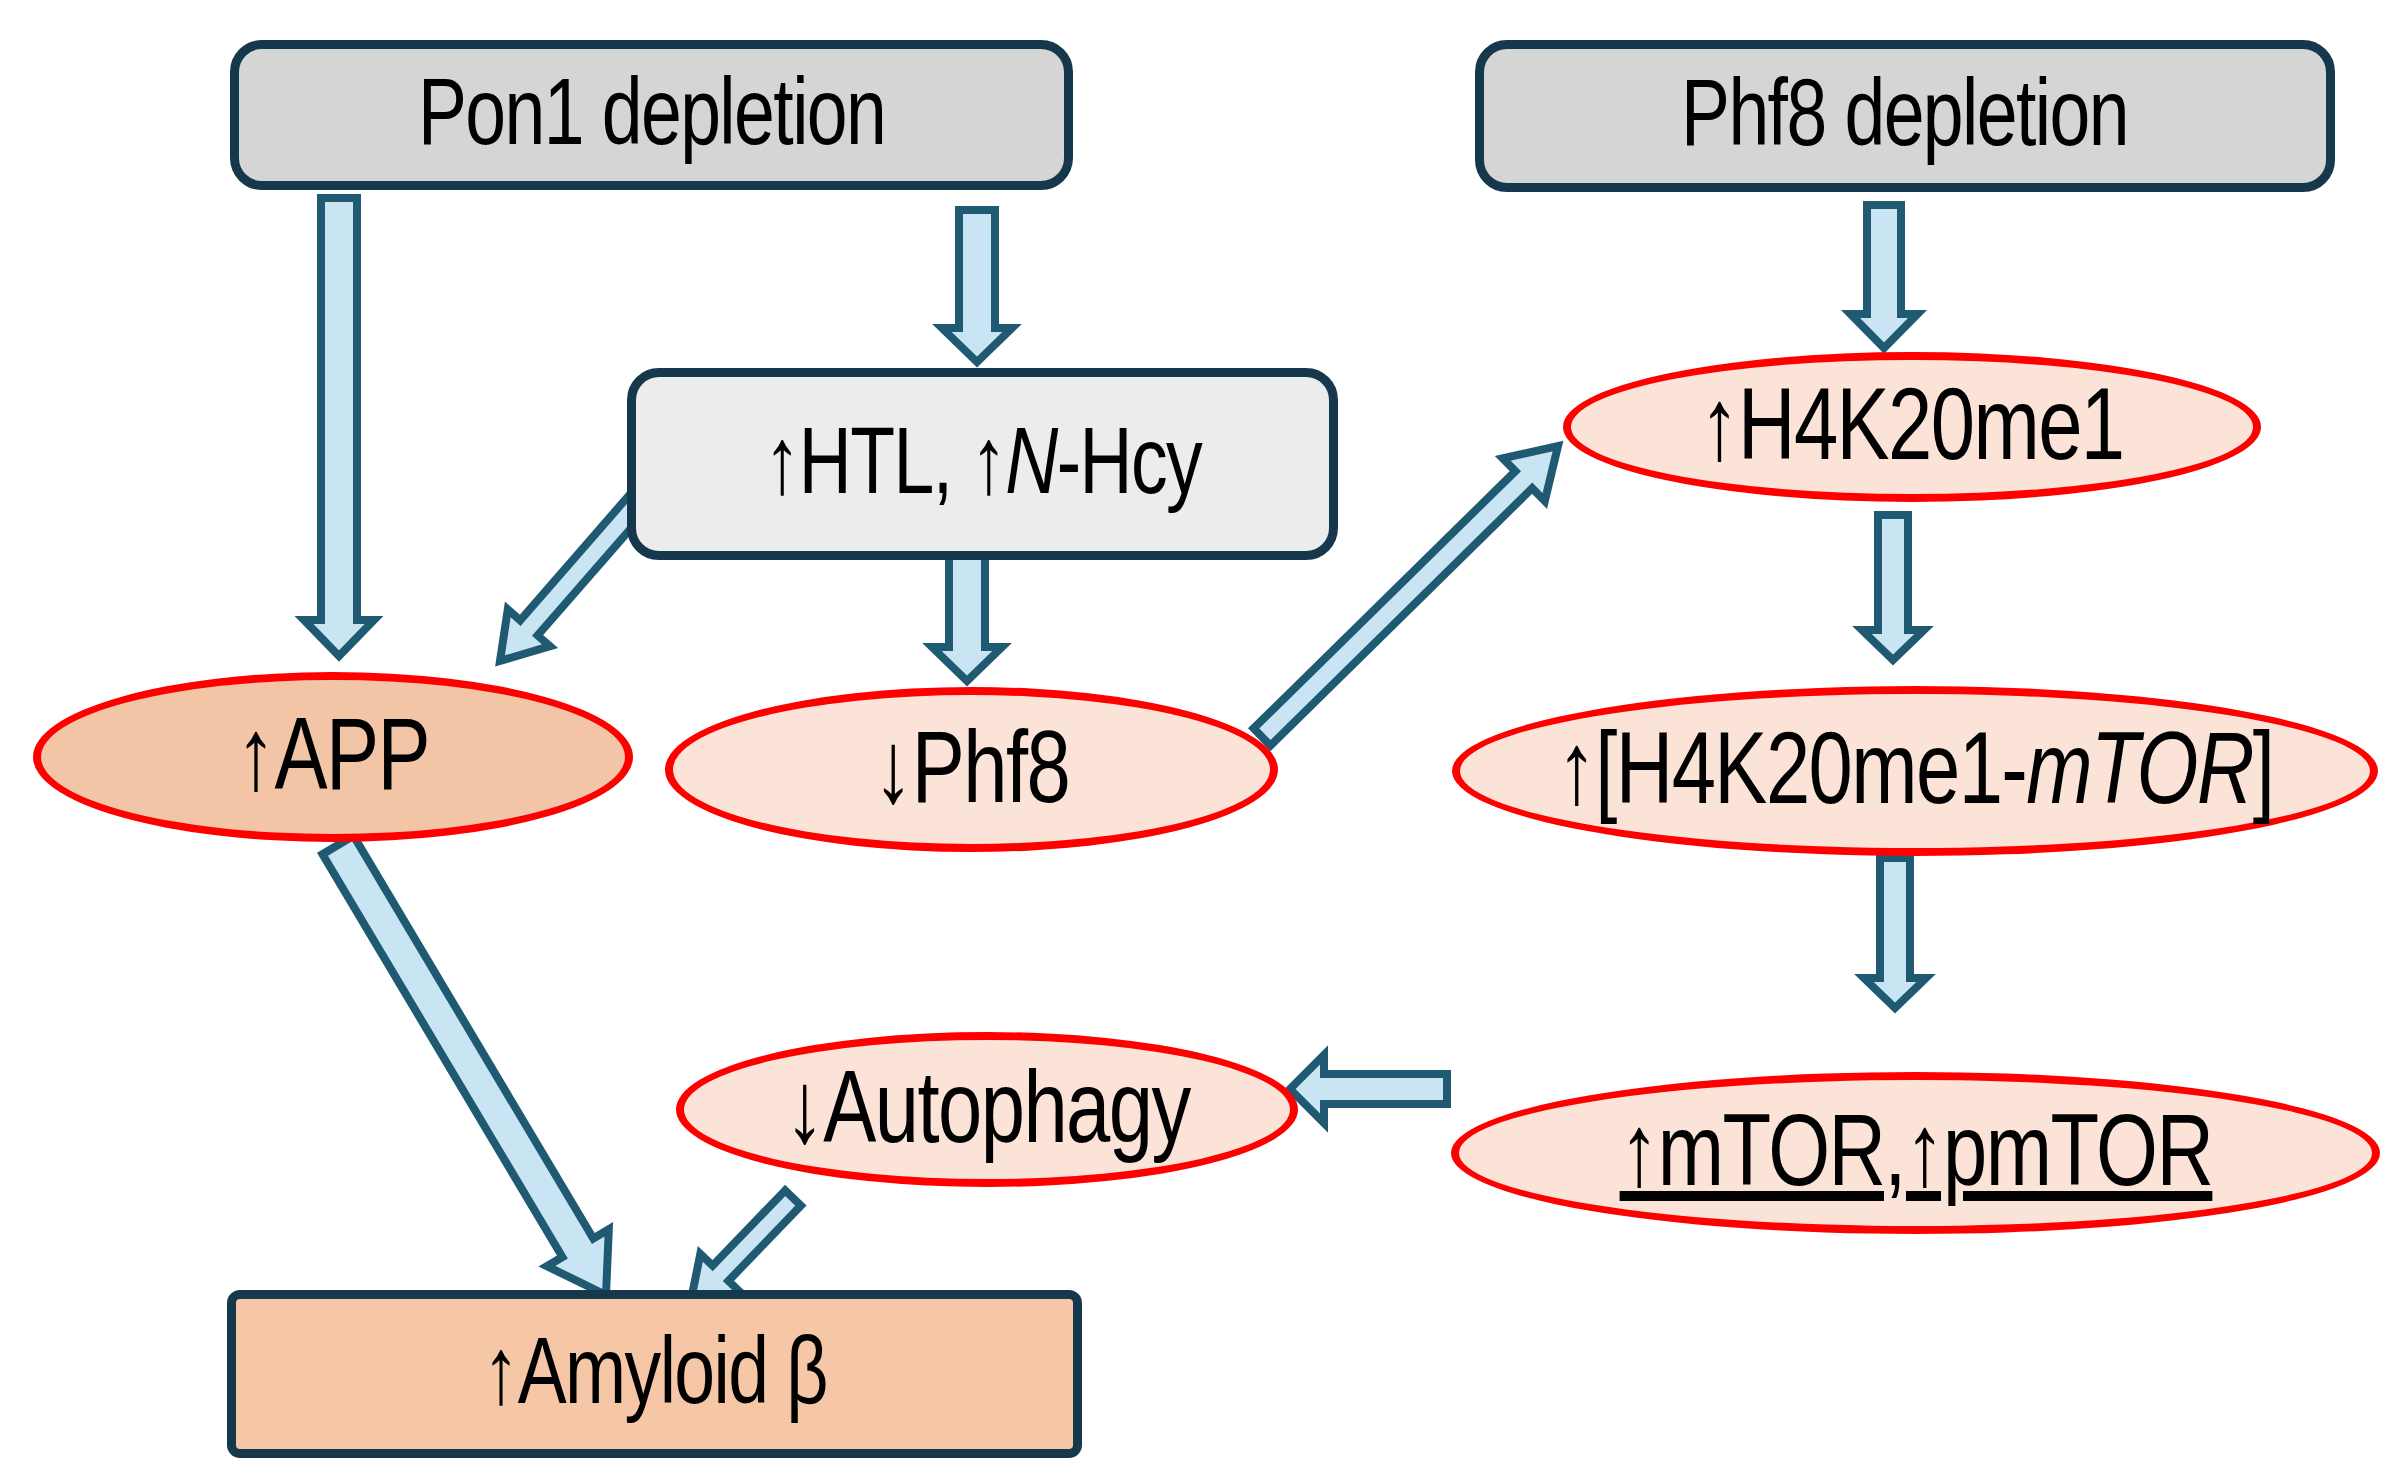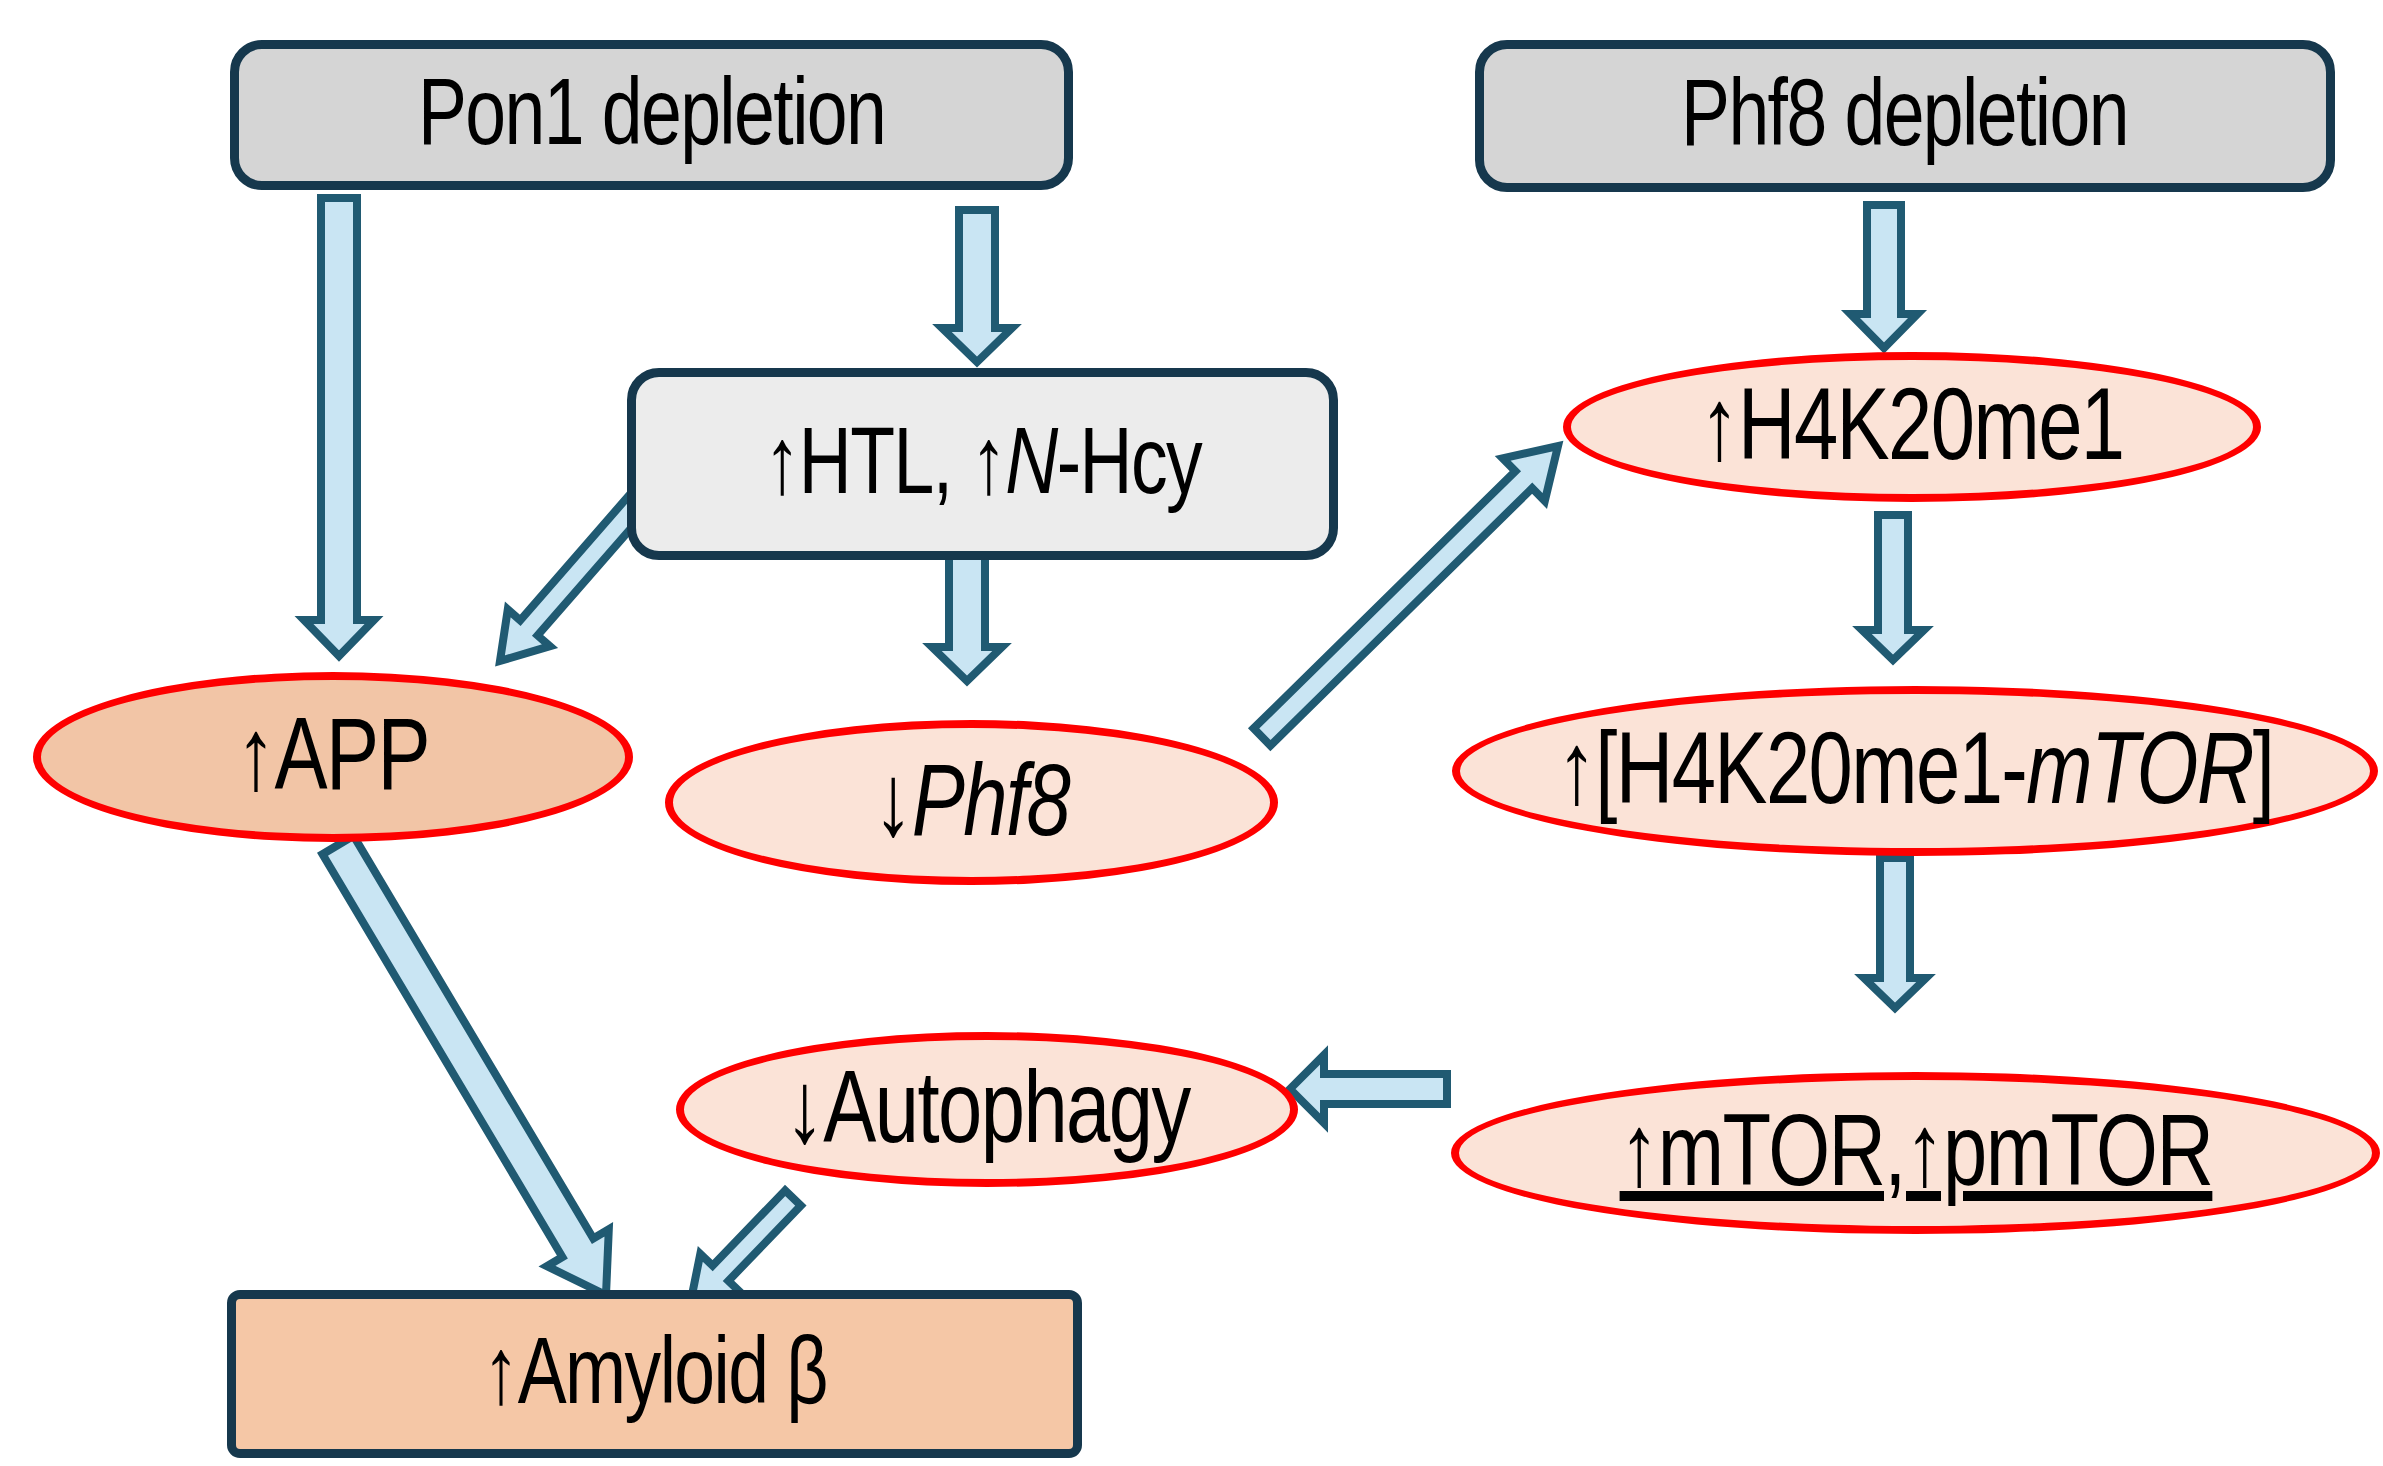--- a/index.html
+++ b/index.html
@@ -91,21 +91,21 @@
   </div>
 
   <div class="node ellipse fill-ellipse-light" style="left:1563px;top:352px;width:698px;height:150px;">
     <span class="lbl"><span>↑H4K20me1</span><i></i><span></span></span>
   </div>
 
   <div class="node ellipse fill-ellipse-salmon" style="left:33px;top:672px;width:600px;height:170px;">
     <span class="lbl"><span>↑APP</span><i></i><span></span></span>
   </div>
 
-  <div class="node ellipse fill-ellipse-light" style="left:665px;top:720px;width:613px;height:165px;font-style:italic;">
+  <div class="node ellipse fill-ellipse-light" style="left:665px;top:687px;width:613px;height:165px;">
     <span class="lbl"><span>↓Phf8</span><i></i><span></span></span>
   </div>
 
   <div class="node ellipse fill-ellipse-light" style="left:1452px;top:686px;width:926px;height:170px;">
     <span class="lbl"><span>↑[H4K20me1-</span><i>mTOR</i><span>]</span></span>
   </div>
 
   <div class="node ellipse fill-ellipse-light" style="left:676px;top:1032px;width:622px;height:155px;">
     <span class="lbl"><span>↓Autophagy</span><i></i><span></span></span>
   </div>

